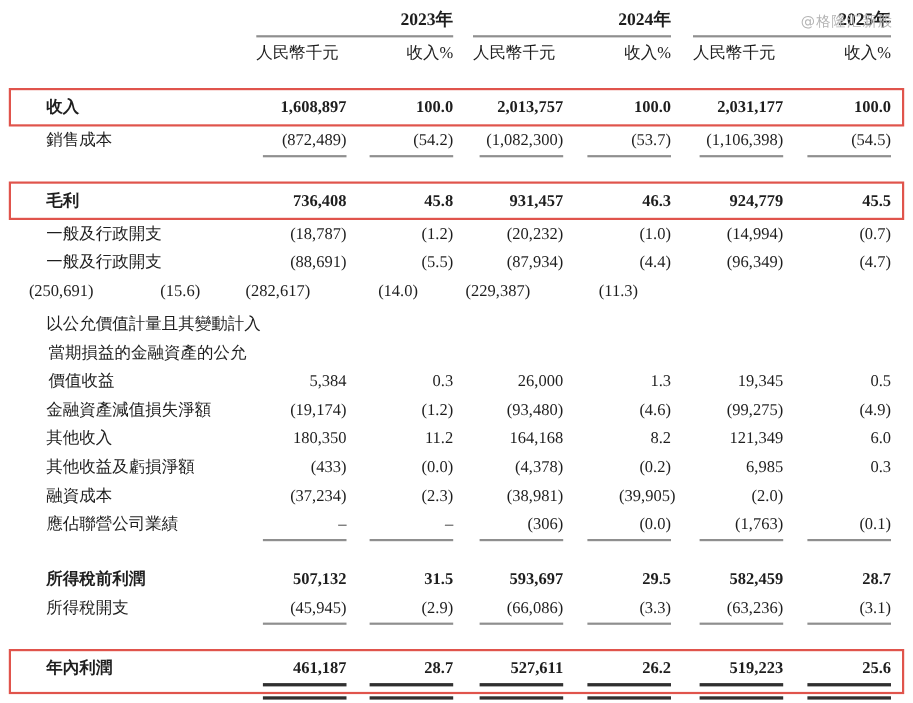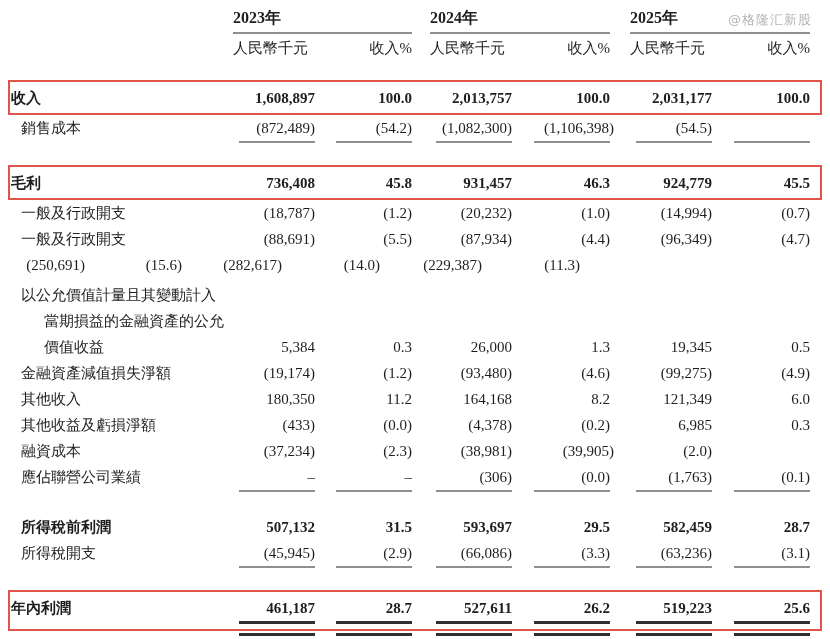--- a/index.html
+++ b/index.html
@@ -13,41 +13,41 @@
   .watermark{
     position:absolute;top:11px;right:18px;color:var(--wm);font-size:13px;
     font-family:"DejaVu Sans","Liberation Sans",sans-serif;letter-spacing:1px;z-index:5;
   }
   .flexrow{display:flex;}
   .sp{flex:0 0 230px;}
   .grp{box-sizing:border-box;}
   .g1{flex:0 0 182px;} .g2{flex:0 0 198px;} .g3{flex:0 0 200px;}
   
   .yearbox{margin-top:8px;font-weight:bold;font-size:16px;}
-  .year-inner{text-align:left;padding-bottom:3px;border-bottom:2px solid var(--rule);}
+  .year-inner{text-align:right;padding-bottom:3px;border-bottom:2px solid var(--rule);}
   .g1 .year-inner{margin-left:3px;} .g2 .year-inner{margin-left:18px;} .g3 .year-inner{margin-left:20px;}
   
   .subhdr{margin-top:5px;}
   .subhdr .grp{display:flex;justify-content:space-between;gap:32px;}
   .subhdr .g2{padding-left:18px;} .subhdr .g3{padding-left:20px;}
   .subhdr .g1{padding-left:3px;}
   
   .row{display:flex;}
   .row > div{line-height:26px;}
-  .c-label{flex:0 0 230px;padding-left:21px;box-sizing:border-box;white-space:nowrap;}
+  .c-label{flex:0 0 230px;padding-left:42px;box-sizing:border-box;white-space:nowrap;}
   .c-label.indent{padding-left:44px;}
   .cell{text-align:right;box-sizing:border-box;}
   .c0{flex:0 0 85px;} .c1{flex:0 0 97px;} .c2{flex:0 0 100px;}
   .c3{flex:0 0 98px;} .c4{flex:0 0 102px;} .c5{flex:0 0 98px;}
   .bold{font-weight:bold;}
   .gap-sm{margin-bottom:4px;}
   
   .hlbox{margin:0 8px;border:2px solid var(--hl);padding:4px 0 3px;}
   .hlbox .row > div{line-height:24px;}
-  .hlbox .c-label{flex:0 0 220px;padding-left:1px;}
+  .hlbox .c-label{flex:0 0 220px;padding-left:32px;}
   
   .mt-first{margin-top:22px;}
   
   .rule-row{display:flex;height:4px;}
   .rule-row .cell > div{margin-left:auto;width:76px;border-top:2px solid var(--rule);}
   .rule-row.dark{height:5px;}
   .rule-row.dark .cell > div{border-top:3px solid var(--rule-dark);}
   .sec-gap{margin-bottom:20px;}
   .hlbox .rule-row{margin-top:1px;}
   .rule-row.below-box{margin-top:2px;}
@@ -98,20 +98,21 @@
     <div class="cell c3">100.0</div>
     <div class="cell c4">2,031,177</div>
     <div class="cell c5">100.0</div>
   </div>
 </div>
   <div class="row">
     <div class="c-label">銷售成本</div>
     <div class="cell c0">(872,489)</div>
     <div class="cell c1">(54.2)</div>
     <div class="cell c2">(1,082,300)</div>
+    <div class="cell c3">(53.7)</div>
     <div class="cell c4">(1,106,398)</div>
     <div class="cell c5">(54.5)</div>
   </div>
 <div class="rule-row sec-gap">
         <div class="c-label"></div>
         <div class="cell c0">
           <div></div>
         </div>
         <div class="cell c1">
           <div></div>

